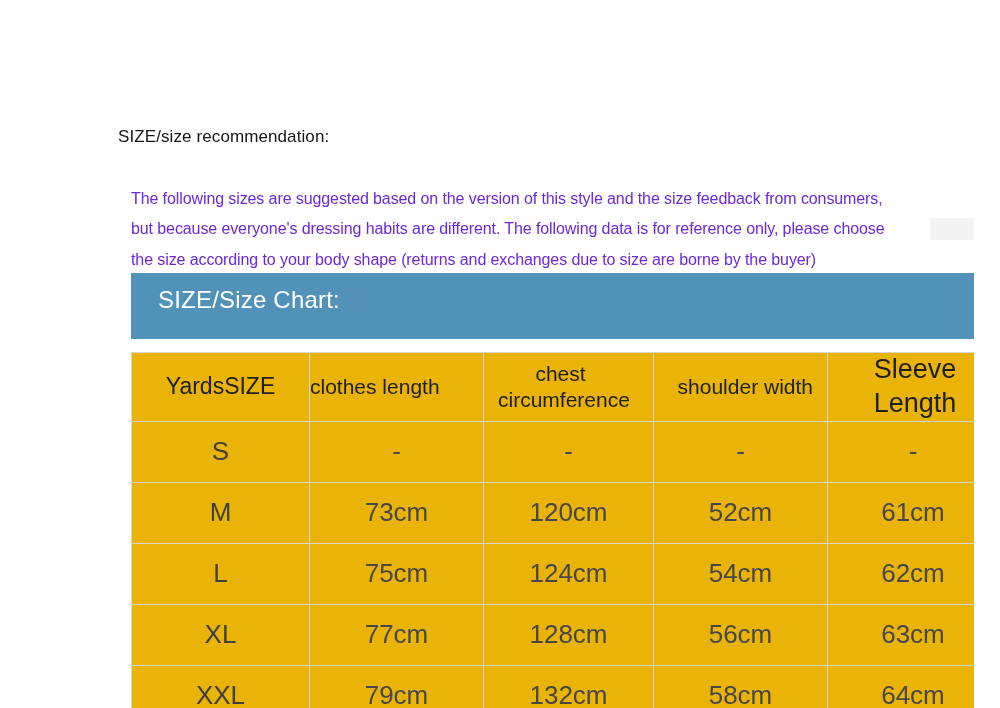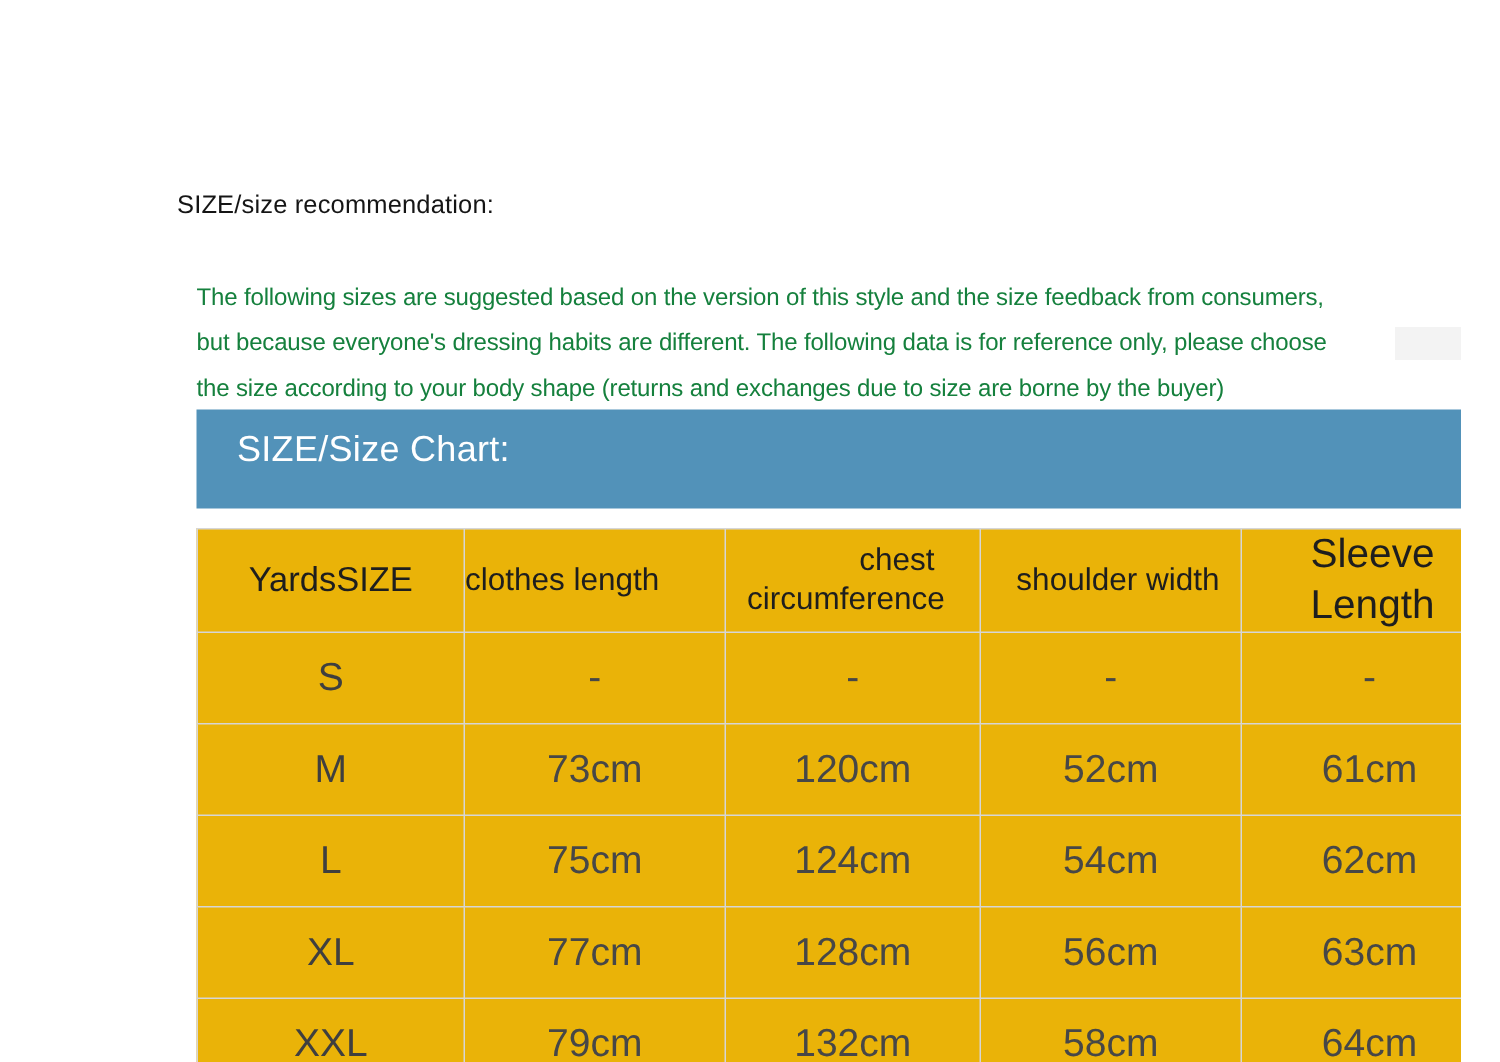--- a/index.html
+++ b/index.html
@@ -20,21 +20,21 @@
   }
   .page-title{
     position:absolute;left:66px;top:75px;
     font-size:17px;font-weight:400;
     color:#151515;
     letter-spacing:0.1px;
   }
   .intro{
     position:absolute;left:66px;top:125px;
     font-size:16px;line-height:17.4px;
-    color:#15803d;
+    color:#6d28d9;
     letter-spacing:-0.1px;
   }
   .intro div{white-space:nowrap;}
   .artifact{
     position:absolute;left:878px;top:166px;width:57px;height:22px;
     background:#f3f3f3;
   }
   .chart{
     position:absolute;left:66px;top:208px;width:867px;
   }
@@ -62,21 +62,21 @@
   }
   .size-table thead th{
     height:64px;
     font-size:21px;font-weight:400;
     color:#1e1e1e;
     text-align:center;
     line-height:1.25;
   }
   .size-table thead th.h-size{font-size:23px;}
   .size-table thead th.h-clothes{text-align:left;padding-right:3px;}
-  .size-table thead th.h-chest{text-align:right;padding-left:14px;padding-right:30px;}
+  .size-table thead th.h-chest{text-align:center;padding-left:14px;padding-right:30px;}
   .size-table thead th.h-shoulder{text-align:right;padding-right:14px;}
   .size-table thead th.h-sleeve{text-align:center;padding-left:4px;font-size:27px;}
   .size-table tbody td{
     height:61px;
     font-size:26px;font-weight:400;
     color:var(--body-text);
     text-align:center;
   }
   .size-table tbody td.c-size{color:#3f3f3f;}
 </style>

